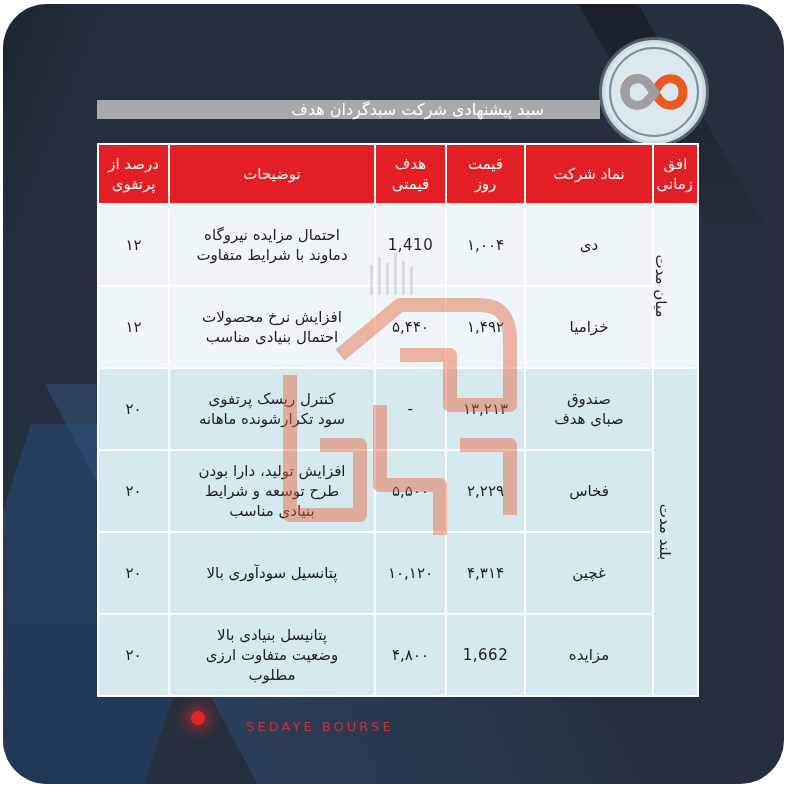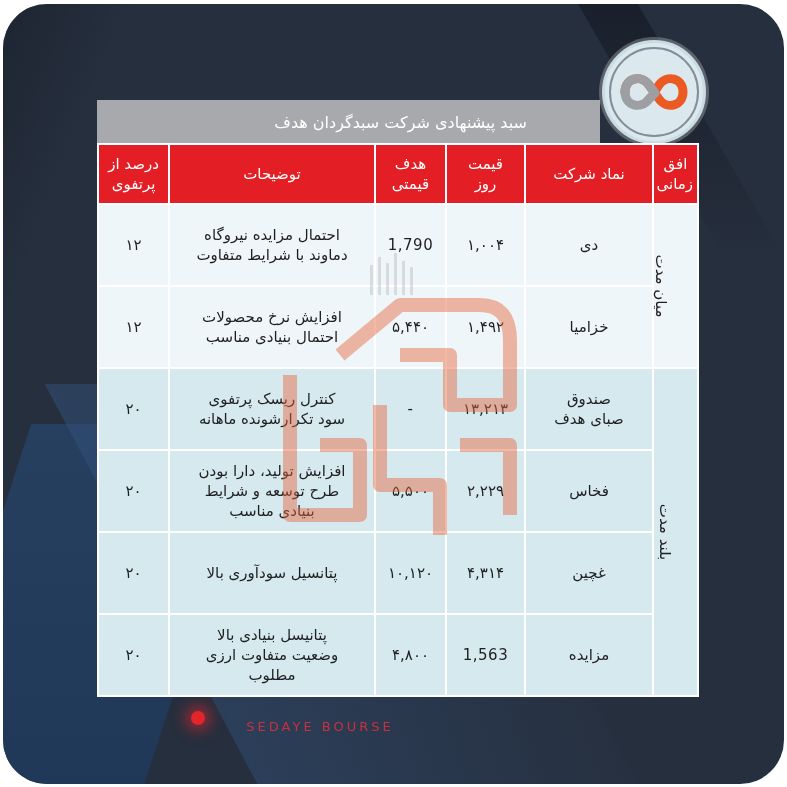--- a/index.html
+++ b/index.html
@@ -31,24 +31,24 @@
     position:absolute; left:650px; top:0; width:60px; height:260px;
     background:linear-gradient(180deg, rgba(18,22,30,0.6), rgba(18,22,30,0.0));
     transform:skewX(30deg);
   }
   .red-glow {
     position:absolute; left:188px; top:707px; width:14px; height:14px; border-radius:50%;
     background:#e3242b; box-shadow:0 0 14px 6px rgba(227,36,43,0.55);
   }
 
   .title-bar {
-    position:absolute; left:97px; top:100px; width:503px; height:45px;
+    position:absolute; left:97px; top:100px; width:503px; height:19px;
     background:#a7a9ac; direction:rtl;
     display:flex; align-items:center; justify-content:flex-start;
-    padding-right:73px; box-sizing:border-box;
+    padding-right:56px; box-sizing:border-box;
   }
   .title-text { color:#ffffff; font-size:16px; white-space:nowrap; }
 
   .logo {
     position:absolute; left:602px; top:40px; width:104px; height:104px; border-radius:50%;
     background:#dbe9ef; border:3px solid #c9dbe3; box-sizing:border-box;
     box-shadow:0 0 0 3px rgba(255,255,255,0.25);
   }
   .logo svg { position:absolute; left:0; top:0; }
 
@@ -142,21 +142,21 @@
   <tbody>
 
     <tr class="mid">
       <td class="horizon" rowspan="2">
         <span class="vert">میان مدت</span>
       </td>
       <td>
         <span class="line">دی</span>
       </td>
       <td class="num">۱,۰۰۴</td>
-      <td class="num">1,790</td>
+      <td class="num">1,410</td>
       <td>
         <span class="line">احتمال مزایده نیروگاه</span>
         <span class="line">دماوند با شرایط متفاوت</span>
       </td>
       <td class="num">۱۲</td>
     </tr>
 
     <tr class="mid">
       <td>
         <span class="line">خزامیا</span>
@@ -210,21 +210,21 @@
       <td>
         <span class="line">پتانسیل سودآوری بالا</span>
       </td>
       <td class="num">۲۰</td>
     </tr>
 
     <tr class="long">
       <td>
         <span class="line">مزایده</span>
       </td>
-      <td class="num">1,563</td>
+      <td class="num">1,662</td>
       <td class="num">۴,۸۰۰</td>
       <td>
         <span class="line">پتانیسل بنیادی بالا</span>
         <span class="line">وضعیت متفاوت ارزی</span>
         <span class="line">مطلوب</span>
       </td>
       <td class="num">۲۰</td>
     </tr>
   </tbody>
 </table>

